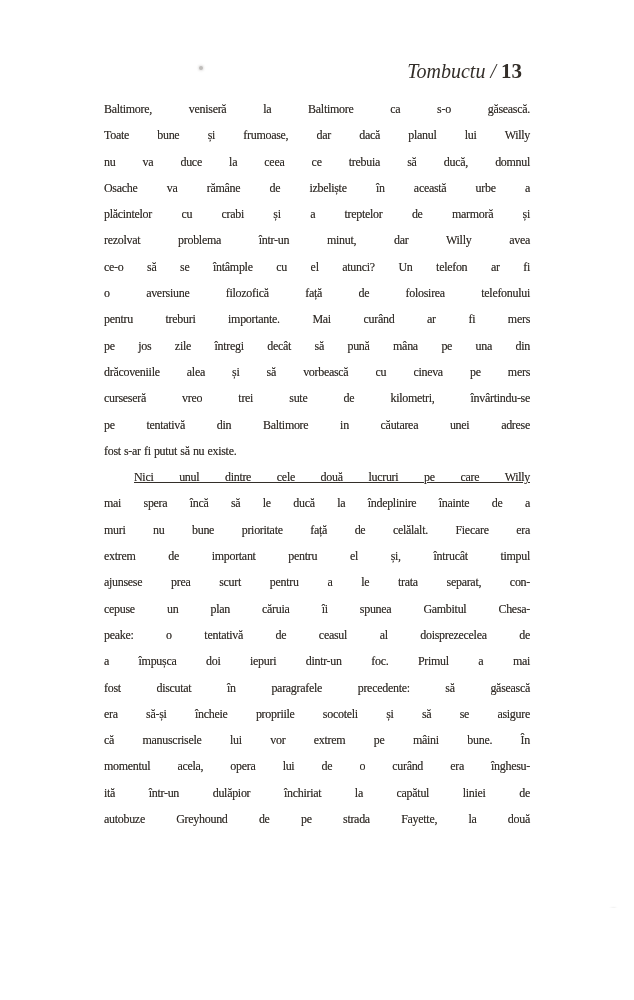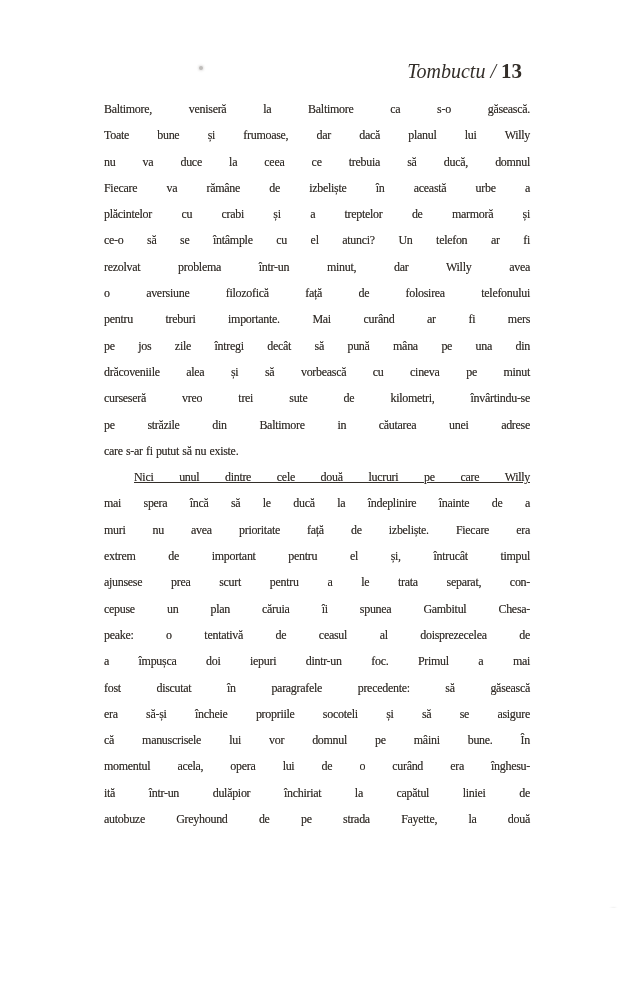--- a/index.html
+++ b/index.html
@@ -87,42 +87,42 @@
 <div class="scan-page">
 
   <div class="running-header">
     <span class="title">Tombuctu</span><span class="sep"> / </span><span class="pagenum">13</span>
   </div>
 
   <div class="body-text">
     <div class="ln">Baltimore, veniseră la Baltimore ca s-o găsească.</div>
     <div class="ln">Toate bune și frumoase, dar dacă planul lui Willy</div>
     <div class="ln">nu va duce la ceea ce trebuia să ducă, domnul</div>
-    <div class="ln">Fiecare va rămâne de izbeliște în această urbe a</div>
+    <div class="ln">Osache va rămâne de izbeliște în această urbe a</div>
     <div class="ln">plăcintelor cu crabi și a treptelor de marmoră și</div>
+    <div class="ln">rezolvat problema într-un minut, dar Willy avea</div>
     <div class="ln">ce-o să se întâmple cu el atunci? Un telefon ar fi</div>
-    <div class="ln">rezolvat problema într-un minut, dar Willy avea</div>
     <div class="ln">o aversiune filozofică față de folosirea telefonului</div>
     <div class="ln">pentru treburi importante. Mai curând ar fi mers</div>
     <div class="ln">pe jos zile întregi decât să pună mâna pe una din</div>
-    <div class="ln">drăcoveniile alea și să vorbească cu cineva pe minut</div>
+    <div class="ln">drăcoveniile alea și să vorbească cu cineva pe mers</div>
     <div class="ln">curseseră vreo trei sute de kilometri, învârtindu-se</div>
-    <div class="ln">pe străzile din Baltimore in căutarea unei adrese</div>
-    <div class="ln para-end">care s-ar fi putut să nu existe.</div>
+    <div class="ln">pe tentativă din Baltimore in căutarea unei adrese</div>
+    <div class="ln para-end">fost s-ar fi putut să nu existe.</div>
     <div class="ln indent">Nici unul dintre cele două lucruri pe care Willy</div>
     <div class="ln">mai spera încă să le ducă la îndeplinire înainte de a</div>
-    <div class="ln">muri nu avea prioritate față de izbeliște. Fiecare era</div>
+    <div class="ln">muri nu bune prioritate față de celălalt. Fiecare era</div>
     <div class="ln">extrem de important pentru el și, întrucât timpul</div>
     <div class="ln">ajunsese prea scurt pentru a le trata separat, con-</div>
     <div class="ln">cepuse un plan căruia îi spunea Gambitul Chesa-</div>
     <div class="ln">peake: o tentativă de ceasul al doisprezecelea de</div>
     <div class="ln">a împușca doi iepuri dintr-un foc. Primul a mai</div>
     <div class="ln">fost discutat în paragrafele precedente: să găsească</div>
     <div class="ln">era să-și încheie propriile socoteli și să se asigure</div>
-    <div class="ln">că manuscrisele lui vor domnul pe mâini bune. În</div>
+    <div class="ln">că manuscrisele lui vor extrem pe mâini bune. În</div>
     <div class="ln">momentul acela, opera lui de o curând era înghesu-</div>
     <div class="ln">ită într-un dulăpior închiriat la capătul liniei de</div>
     <div class="ln">autobuze Greyhound de pe strada Fayette, la două</div>
   </div>
 
   <div class="speck speck-a"></div>
   <div class="speck speck-b"></div>
 
 </div>
 

